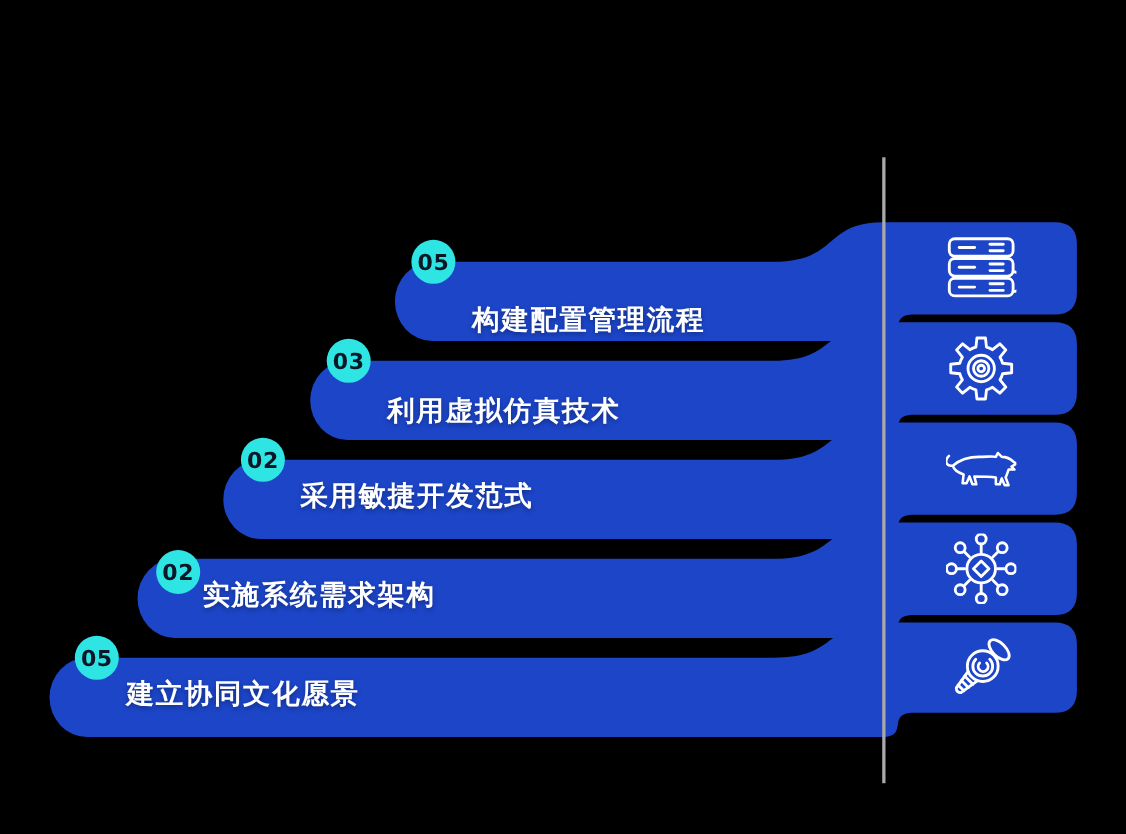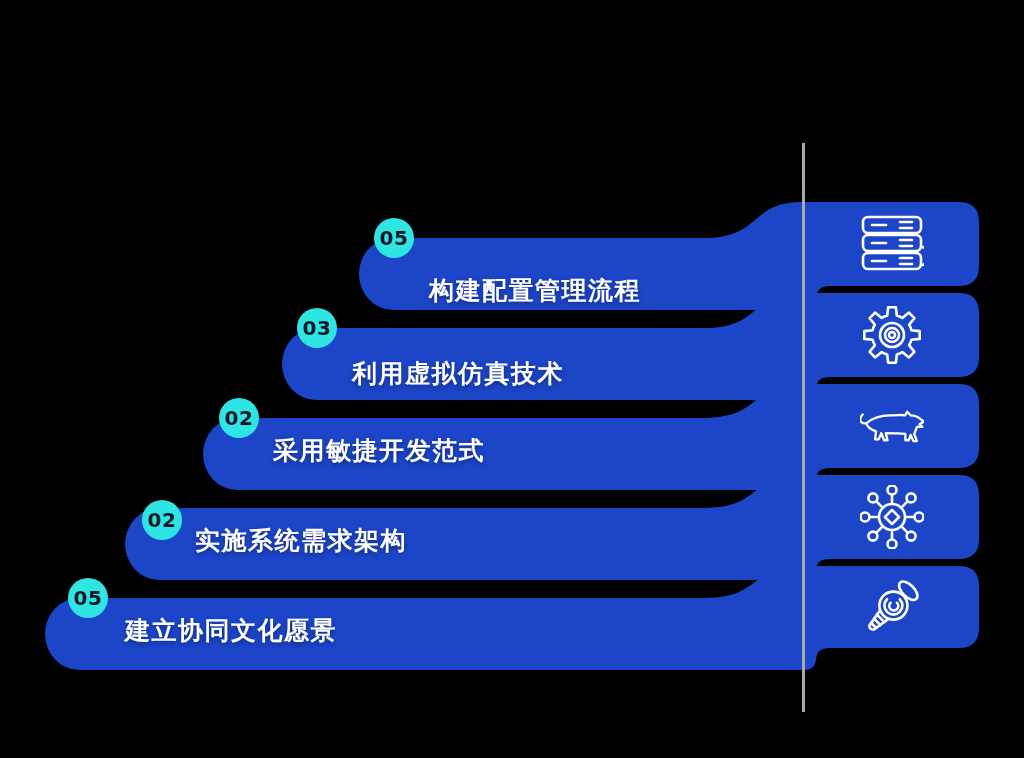--- a/index.html
+++ b/index.html
@@ -85,22 +85,22 @@
   <div class="badge" style="left:142px; top:500px;">
     <span>02</span>
   </div>
   <div class="badge" style="left:68px; top:578px;">
     <span>05</span>
   </div>
 
   <div class="bar-label" style="left:429px; top:238px;margin-top:20px;">构建配置管理流程</div>
   <div class="bar-label" style="left:352px; top:341px;">利用虚拟仿真技术</div>
   <div class="bar-label" style="left:273px; top:418px;text-align:center;">采用敏捷开发范式</div>
-  <div class="bar-label" style="left:195px; top:508px;">实施系统需求架构</div>
-  <div class="bar-label" style="left:125px; top:598px;">建立协同文化愿景</div>
+  <div class="bar-label" style="left:184px; top:508px;">实施系统需求架构</div>
+  <div class="bar-label" style="left:115px; top:598px;">建立协同文化愿景</div>
 
   <svg class="tile-icon" style="left:860px; top:212px;" viewBox="-32 -32 64 64">
     <rect x="-29" y="-27" width="58" height="16" rx="5"></rect>
     <rect x="-29" y="-9" width="58" height="16" rx="5"></rect>
     <rect x="-29" y="9" width="58" height="16" rx="5"></rect>
     <line x1="-20" y1="-19" x2="-6" y2="-19"></line>
       <line x1="8" y1="-22" x2="20" y2="-22"></line>
       <line x1="8" y1="-16" x2="20" y2="-16"></line>
     <line x1="-20" y1="-1" x2="-6" y2="-1"></line> 
       <line x1="8" y1="-4" x2="20" y2="-4"></line> 

